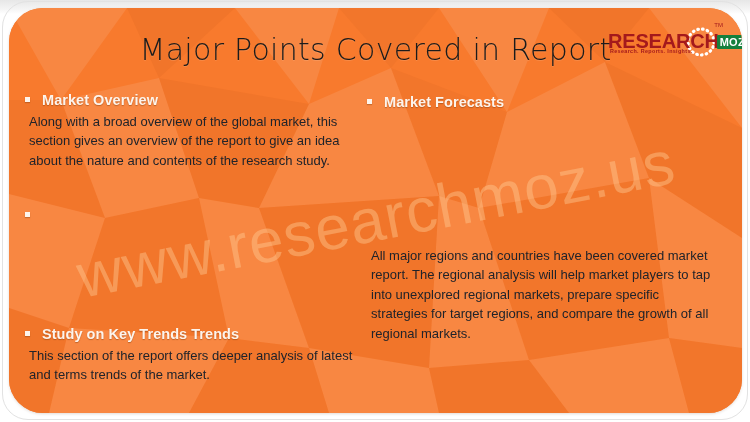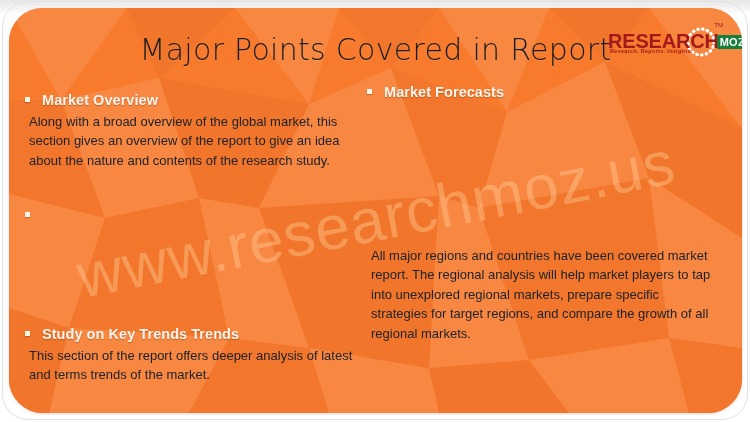--- a/index.html
+++ b/index.html
@@ -270,21 +270,21 @@
             <span class="bullet-square"></span>
             <span>Study on Key Trends Trends</span>
           </div>
           <p class="point-body">This section of the report offers deeper analysis of latest and terms trends of the market.</p>
         </div>
 
       </div>
 
       <div class="column" id="column-right">
 
-        <div class="point-block" style="top:2px;">
+        <div class="point-block" style="top:12px;">
           <div class="point-heading">
             <span class="bullet-square"></span>
             <span>Market Forecasts</span>
           </div>
         </div>
 
         <div class="point-block" style="top:160px;">
           <p class="point-body">All major regions and countries have been covered market report. The regional analysis will help market players to tap into unexplored regional markets, prepare specific strategies for target regions, and compare the growth of all regional markets.</p>
         </div>
 

